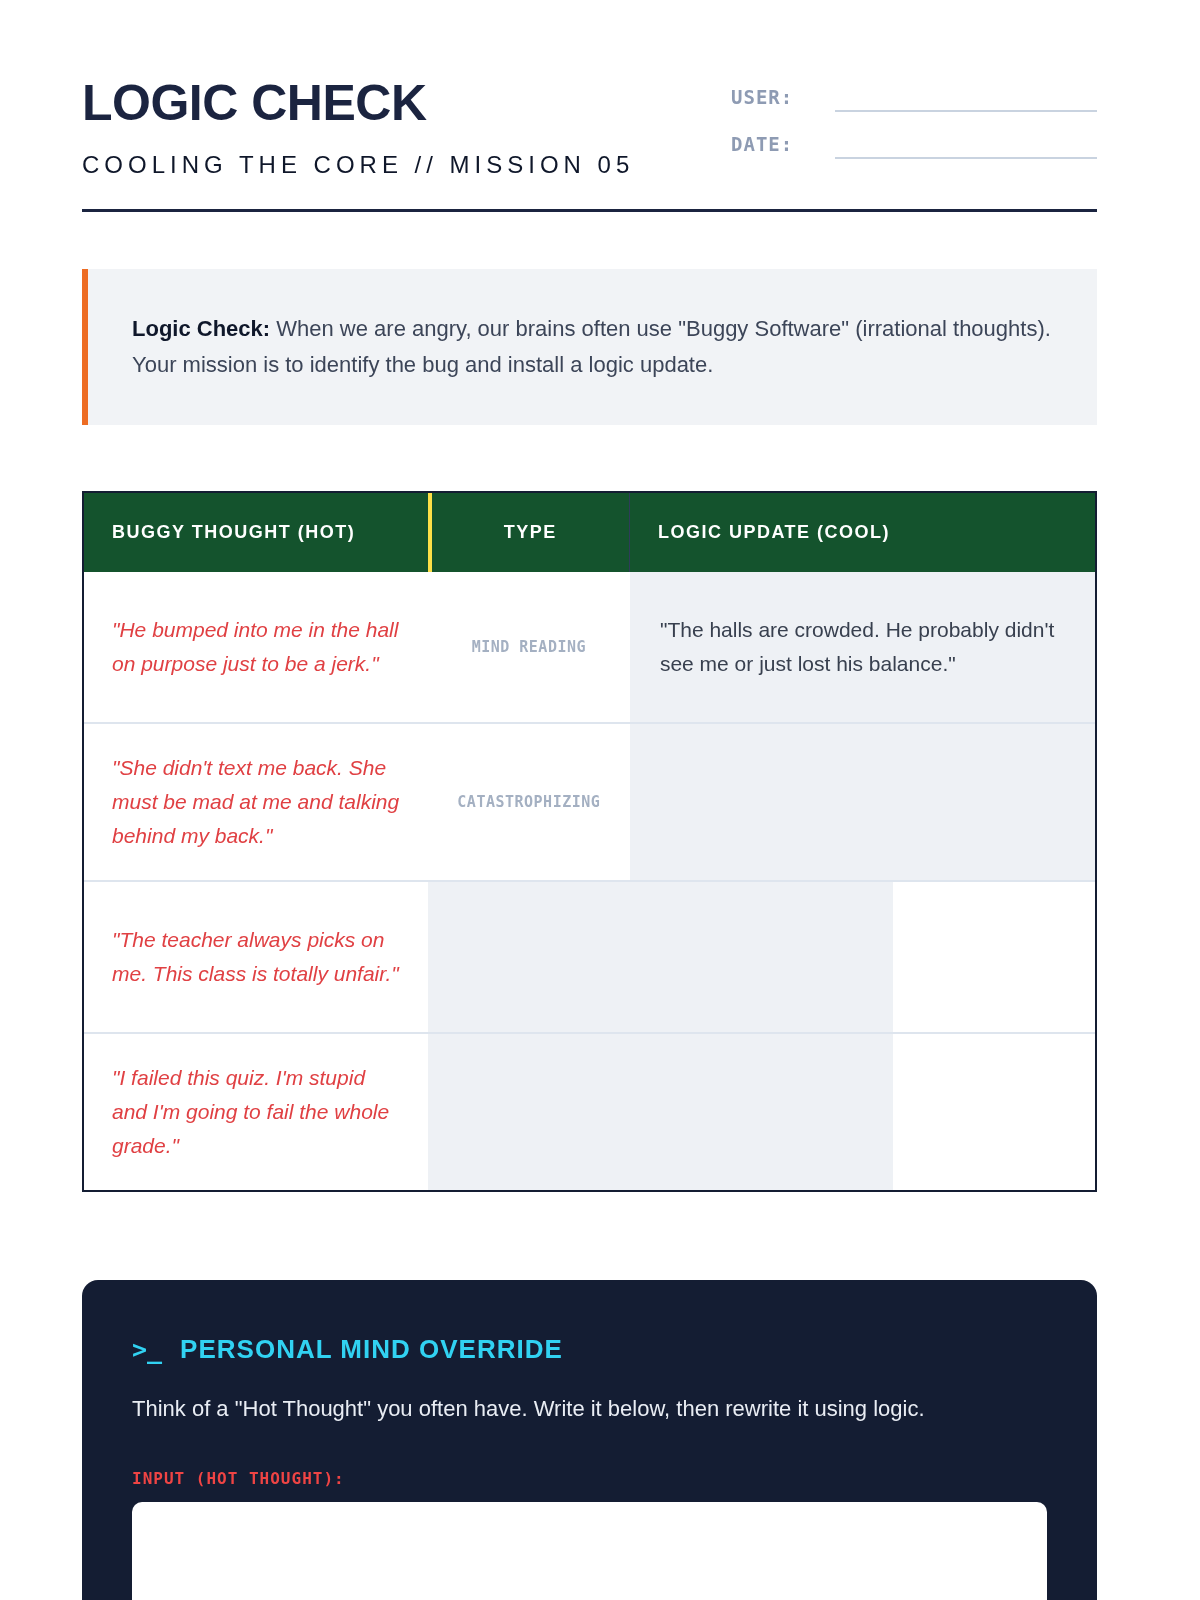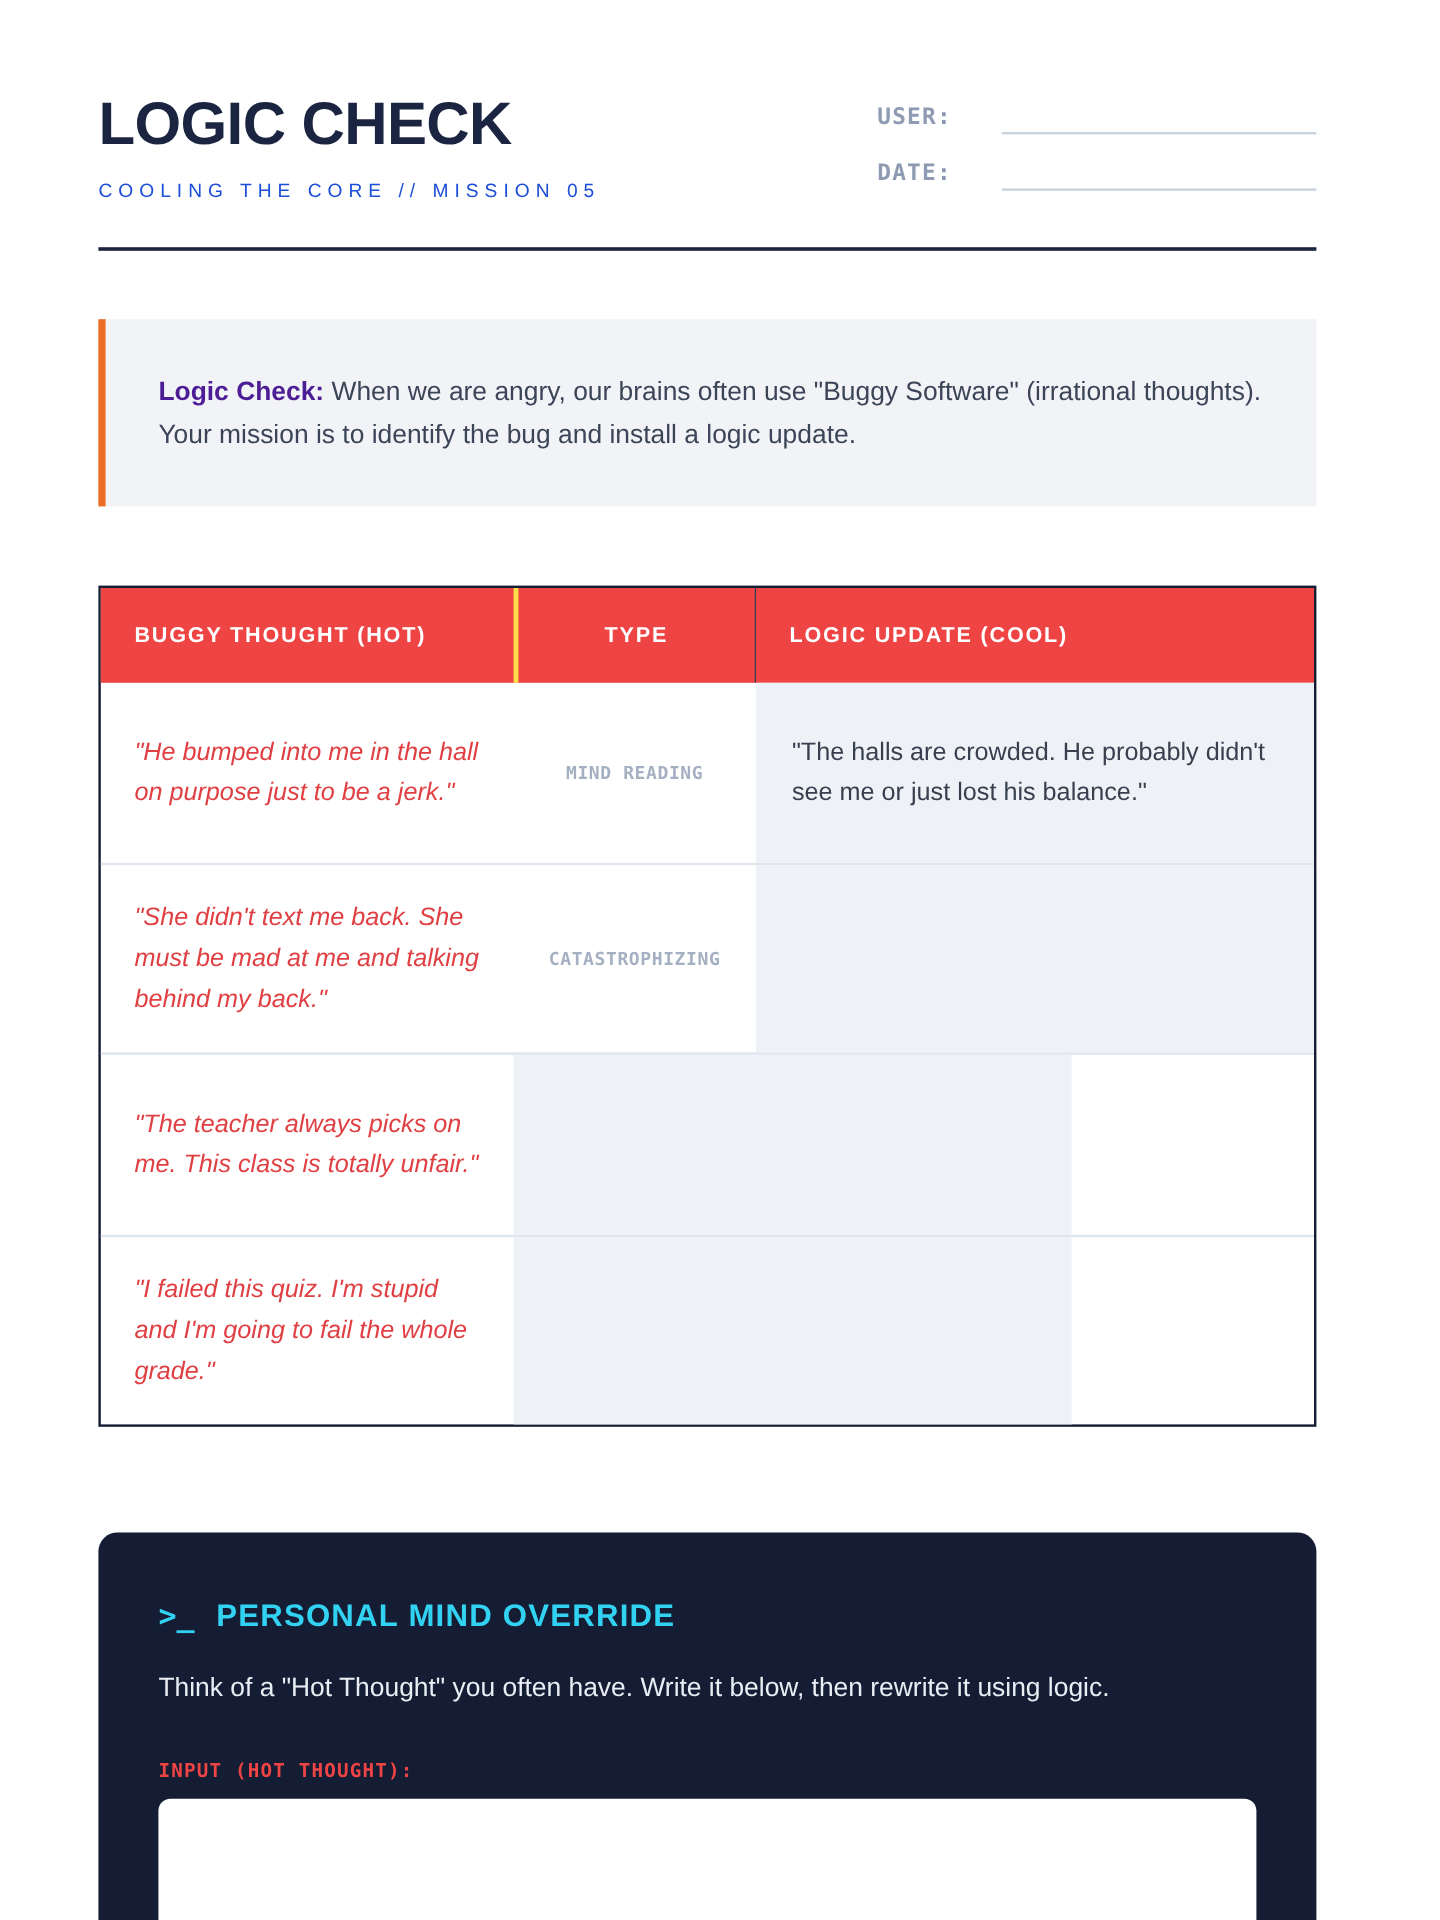--- a/index.html
+++ b/index.html
@@ -3,36 +3,36 @@
 <meta charset="utf-8">
 <style>
   * { margin:0; padding:0; box-sizing:border-box; }
   html,body { width:1200px; height:1600px; background:#ffffff; overflow:hidden;
               font-family:"Liberation Sans", sans-serif; }
   .container { width:1015px; margin-left:82px; padding-top:76px; }
 
   
   .header { display:flex; justify-content:space-between; align-items:flex-start; }
   .page-title { font-size:50px; font-weight:900; color:#1b2440; letter-spacing:-0.5px; line-height:1.1; }
-  .page-subtitle { margin-top:20px; font-size:16px; font-weight:500; color:#1d4ed8; letter-spacing:5px; }
+  .page-subtitle { margin-top:20px; font-size:24px; font-weight:500; color:#0f172a; letter-spacing:5px; }
   .meta-block { width:366px; padding-top:6px; }
   .meta-row { display:flex; align-items:flex-end; margin-bottom:17px; }
   .meta-label { font-family:"DejaVu Sans Mono", monospace; font-weight:bold; font-size:19px;
                 color:#8e9bb3; letter-spacing:1px; width:104px; padding-bottom:4px; }
   .meta-line { flex:1; border-bottom:2px solid #c9d3e0; height:30px; }
   .rule { border-top:3px solid #1b2440; margin-top:30px; }
 
   
   .callout { margin-top:57px; background:#f1f3f6; border-left:6px solid #ed6c23; padding:42px 44px; }
   .callout-text { font-size:22px; line-height:36px; color:#3c4558; }
-  .callout-lead { font-weight:bold; color:#4c1d95; }
+  .callout-lead { font-weight:bold; color:#0f172a; }
 
   
   .logic-table { margin-top:66px; border:2px solid #141d33; }
-  .thead { display:flex; background:#ef4444; color:#ffffff;align-items:center; }
+  .thead { display:flex; background:#14532d; color:#ffffff;align-items:center; }
   .th { padding:29px 28px; font-size:18px; font-weight:bold; letter-spacing:1.5px; }
   .col1 { width:34%; } .col2 { width:20%; } .col3 { width:46%; }
   .th.col2 { text-align:center; border-left:4px solid #fde047; border-right:1px solid #2e3c59; }
   .trow { display:flex; }
   .trow + .trow { border-top:2px solid #dee5ee; }
   .cell-thought { padding:27px 28px; display:flex; align-items:center; }
   .thought-text { color:#e04043; font-style:italic; font-size:21px; line-height:34px; }
   .cell-type { display:flex; align-items:center; justify-content:center; text-align:center;
                font-family:"DejaVu Sans Mono", monospace; font-size:15px; color:#a4b0c2; letter-spacing:0.5px;font-weight:bold; }
   .cell-update { background:#eef1f5; padding:27px 30px; display:flex; align-items:center;

